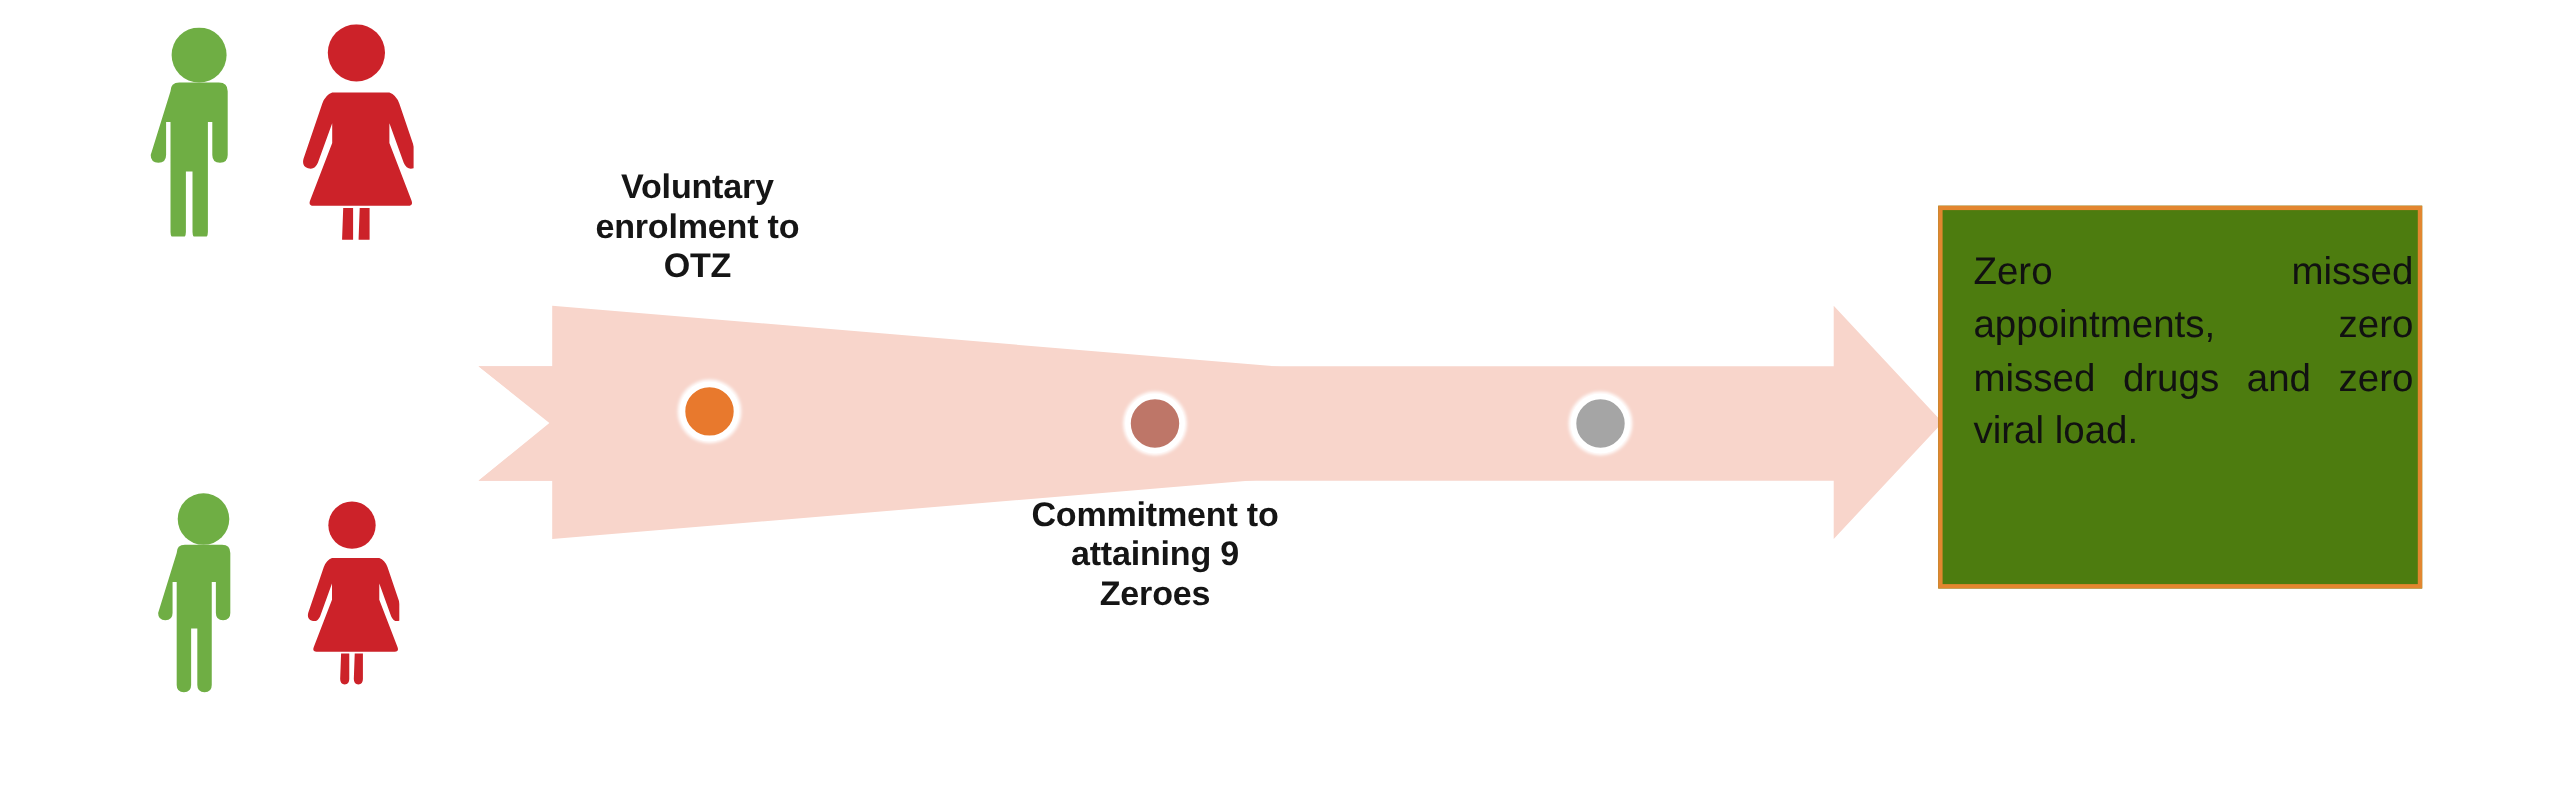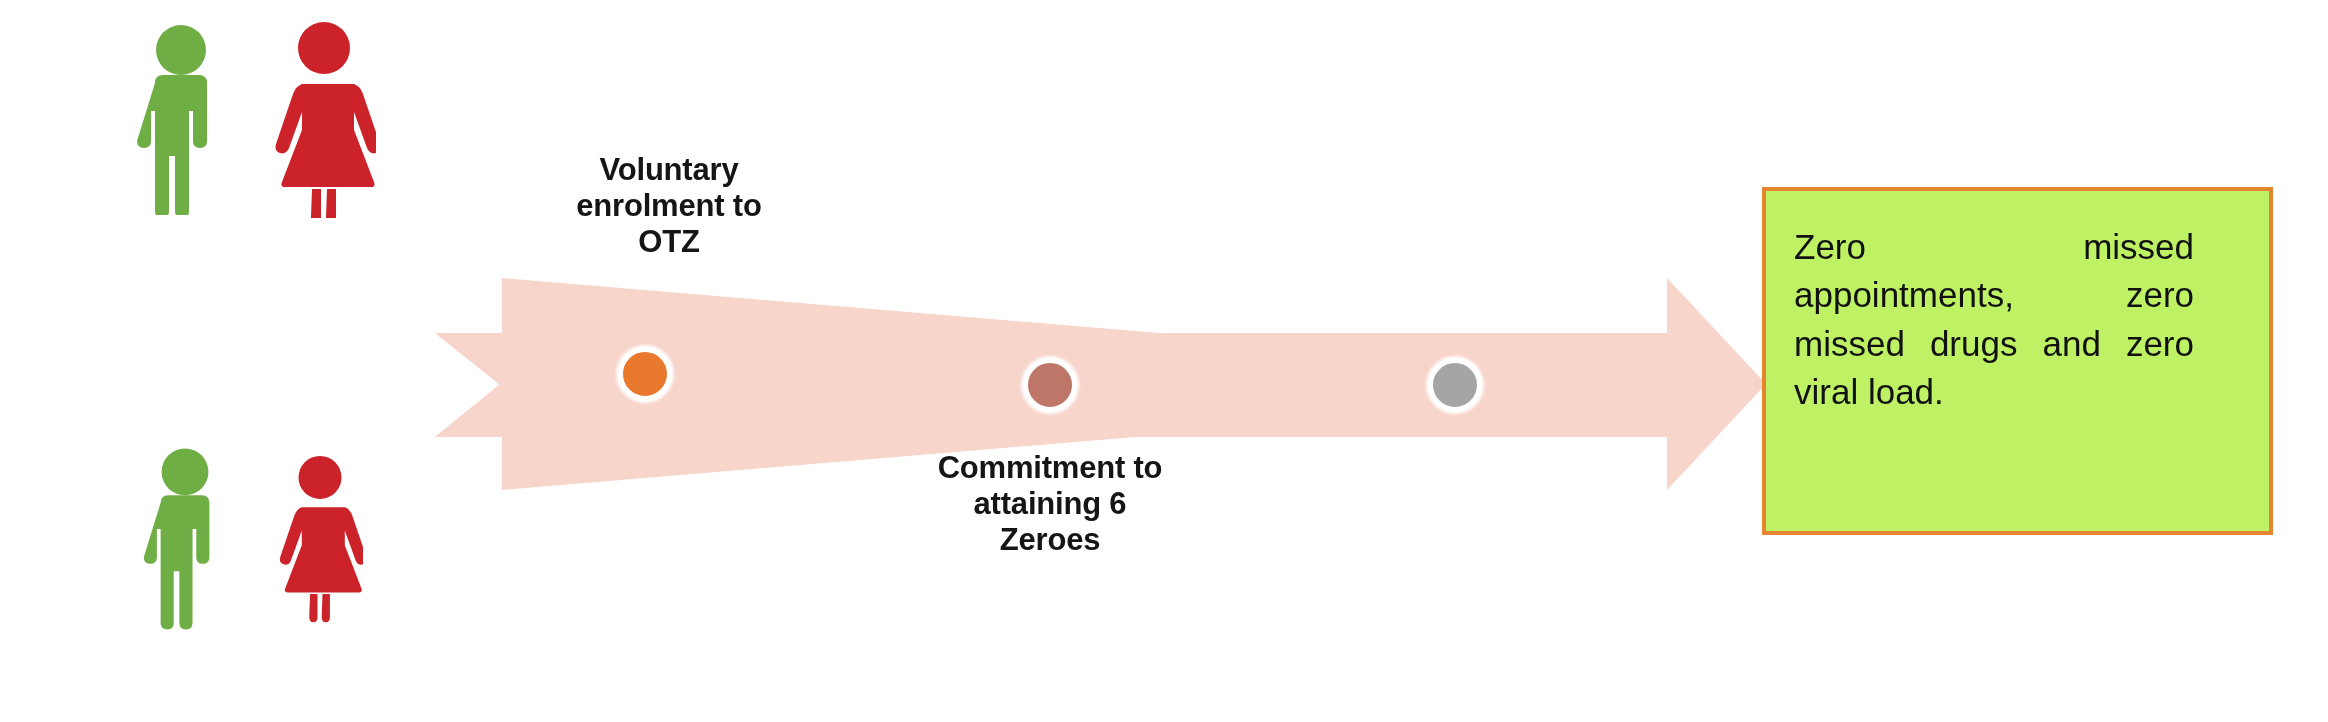--- a/index.html
+++ b/index.html
@@ -53,24 +53,24 @@
     line-height: 1.16;
     letter-spacing: -0.2px;
     white-space: pre-line;
   }
 
   
   .outcome-box {
     position: absolute;
     left: 1762px;
     top: 187px;
-    width: 511px;
+    width: 440px;
     height: 348px;
     border: 4px solid #E3862F;
-    background: #bef264;
+    background: #4d7c0f;
     box-sizing: border-box;
   }
   .outcome-text {
     position: absolute;
     left: 28px;
     top: 32px;
     width: 400px;
     text-align: justify;
     text-align-last: left;
     color: #111111;
@@ -126,26 +126,26 @@
     <svg viewBox="0 0 1340 228" xmlns="http://www.w3.org/2000/svg" preserveAspectRatio="none" aria-hidden="true">
       <polygon points="5,63 72,63 72,8 1338,114 72,220 72,167 5,167 70,114" fill="#F8D5CB" transform="translate(0,0)"></polygon>
       <polygon points="5,63 1237,63 1237,8 1336,114 1237,220 1237,167 5,167 70,115" fill="#F8D5CB"></polygon>
     </svg>
   </div>
 
   <div class="dot" style="left:618px; top:347px; width:54px; height:54px; background:#E8792D;"></div>
   <div class="dot" style="left:1023px; top:358px; width:54px; height:54px; background:#BE7668;"></div>
   <div class="dot" style="left:1428px; top:358px; width:54px; height:54px; background:#A5A5A5;"></div>
 
-  <div class="caption" style="left:534px; top:152px; width:270px;">Voluntary
+  <div class="caption" style="left:499px; top:152px; width:270px;">Voluntary
 enrolment to
 OTZ</div>
 
   <div class="caption" style="left:885px; top:450px; width:330px;">Commitment to
-attaining 6
+attaining 9
 Zeroes</div>
 
 
   <div class="outcome-box">
     <div class="outcome-text">Zero missed appointments, zero missed drugs and zero viral load.</div>
   </div>
 
 </div>
 
 </body></html>

